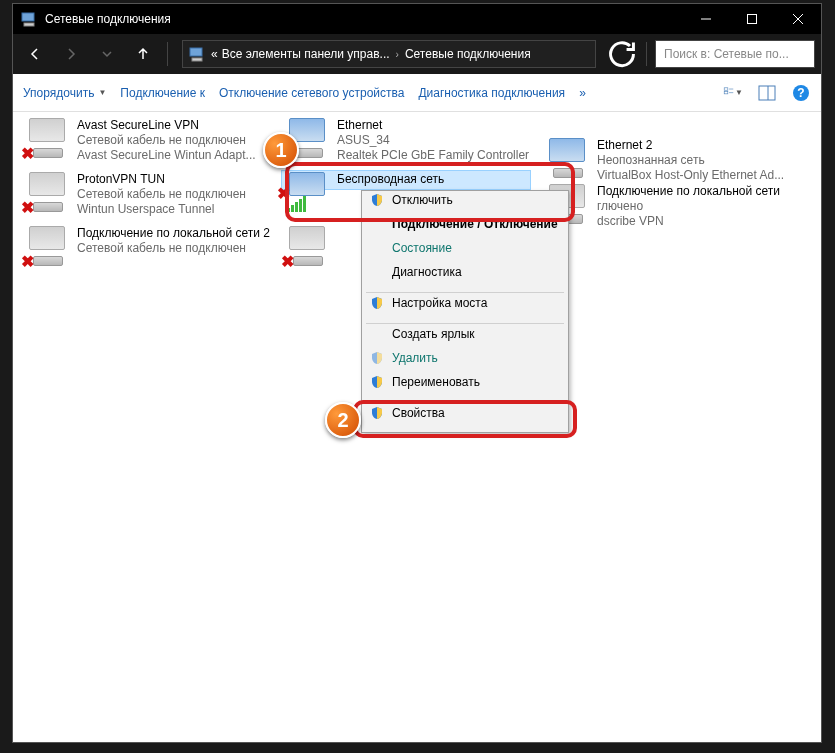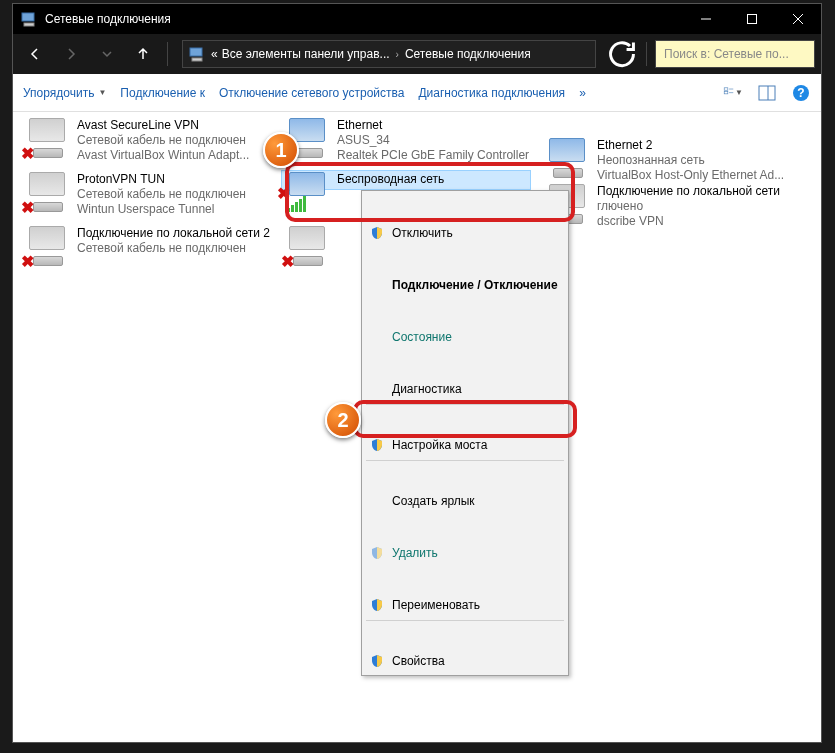--- a/index.html
+++ b/index.html
@@ -15,41 +15,41 @@
 .navbar { height:40px; background:#191919; display:flex; align-items:center; padding:0 6px; gap:4px; }
 .nav-btn { width:32px; height:32px; display:flex; align-items:center; justify-content:center; color:#fff; }
 .nav-btn.disabled { color:#666; }
 .nav-btn svg { width:14px; height:14px; }
 .nav-sep { width:1px; height:24px; background:#444; margin:0 4px; }
 .address { flex:1; height:28px; background:#202020; border:1px solid #444; display:flex; align-items:center; color:#fff; font-size:12px; padding:0 6px; margin:0 6px; gap:6px; }
 .addr-ico { width:16px; height:16px; }
 .addr-seg { white-space:nowrap; display:flex; align-items:center; gap:4px; }
 .addr-chev { font-size:10px; color:#aaa; }
 .refresh { width:32px; height:32px; display:flex; align-items:center; justify-content:center; color:#fff; }
-.search { width:160px; height:28px; background:#fef9c3; border:1px solid #444; color:#888; font-size:12px; padding:0 8px; display:flex; align-items:center; }
+.search { width:160px; height:28px; background:#ffffff; border:1px solid #444; color:#888; font-size:12px; padding:0 8px; display:flex; align-items:center; }
 .toolbar { height:38px; background:#fff; border-bottom:1px solid #e0e0e0; display:flex; align-items:center; padding:0 10px; font-size:12px; color:#1a5fb0; gap:14px; }
 .tb-item { display:flex; align-items:center; gap:4px; cursor:default;justify-content:center; }
 .tb-drop { font-size:8px; color:#555; }
 .tb-spacer { flex:1; }
 .tb-ico { width:20px; height:20px; display:flex; align-items:center; justify-content:center; }
 .content { flex:1; background:#fff; position:relative; padding:4px 8px; }
 .item { position:absolute; width:250px; height:48px; display:flex; gap:6px; font-size:12px; }
 .item-icon { width:48px; height:40px; position:relative; flex-shrink:0; }
 .monitor { width:36px; height:24px; background:linear-gradient(#8fb9e8,#c9ddf1); border:1px solid #5a8fc7; border-radius:2px; position:absolute; top:0; left:6px; }
 .monitor.gray { background:linear-gradient(#d0d0d0,#e8e8e8); border-color:#aaa; }
 .cable { width:30px; height:10px; background:linear-gradient(#d8d8d8,#b8b8b8); border:1px solid #999; border-radius:2px; position:absolute; bottom:0px; right:8px; }
 .redx { position:absolute; bottom:-2px; left:-2px; width:16px; height:16px; color:#d01010; font-weight:bold; font-size:16px; }
 .signal { position:absolute; bottom:0; left:4px; display:flex; align-items:flex-end; gap:1px; }
 .signal span { width:3px; background:#3fba3f; }
 .item-text { display:flex; flex-direction:column; line-height:15px; overflow:hidden; }
 .item-name { color:#000; white-space:nowrap; }
 .item-sub { color:#6a6a6a; white-space:nowrap; text-overflow:ellipsis; overflow:hidden; }
 .selected-row { position:absolute; background:#cde8ff; border:1px solid #99d1ff; }
 .ctx-menu { position:absolute; background:#f2f2f2; border:1px solid #a0a0a0; box-shadow:2px 2px 4px rgba(0,0,0,.25); font-size:12px; padding:2px; width:208px; }
-.ctx-item { height:24px; display:flex; align-items:center; padding:0 6px 0 28px; position:relative;margin-top:28px; }
+.ctx-item { height:24px; display:flex; align-items:flex-start; padding:0 6px 0 28px; position:relative; }
 .ctx-item.bold { font-weight:bold; }
 .ctx-item.disabled { color:#0f766e; }
 .ctx-sep { height:1px; background:#d0d0d0; margin:3px 2px; }
 .ctx-shield { position:absolute; left:6px; width:16px; height:16px; }
 .shield-ico { width:14px; height:14px; }
 .highlight-box { position:absolute; border:4px solid #d62020; border-radius:10px; pointer-events:none; }
 .badge { position:absolute; width:36px; height:36px; border-radius:50%; background:radial-gradient(circle at 30% 30%,#ff9a3a,#d14a00); border:2px solid #fff; box-shadow:0 2px 4px rgba(0,0,0,.5); display:flex; align-items:center; justify-content:center; color:#fff; font-size:20px; font-weight:bold; pointer-events:none; }
 .status { height:24px; background:#000; color:#ddd; font-size:12px; display:flex; align-items:center; padding:0 10px; gap:10px; }
 .status-sep { width:1px; height:14px; background:#555; }
 </style>
@@ -163,21 +163,21 @@
 
     <div class="item" style="top:6px; left:10px;">
       <div class="item-icon">
           <div class="monitor gray"></div>
           <div class="cable"></div>
           <div class="redx">✖</div>
         </div>
       <div class="item-text">
           <div class="item-name">Avast SecureLine VPN</div>
           <div class="item-sub">Сетевой кабель не подключен</div>
-          <div class="item-sub">Avast VirtualBox Wintun Adapt...</div>
+          <div class="item-sub">Avast SecureLine Wintun Adapt...</div>
         </div>
     </div>
 
     <div class="item" style="top:6px; left:270px;">
       <div class="item-icon">
           <div class="monitor"></div>
           <div class="cable"></div>
         </div>
       <div class="item-text">
           <div class="item-name">Ethernet</div>

